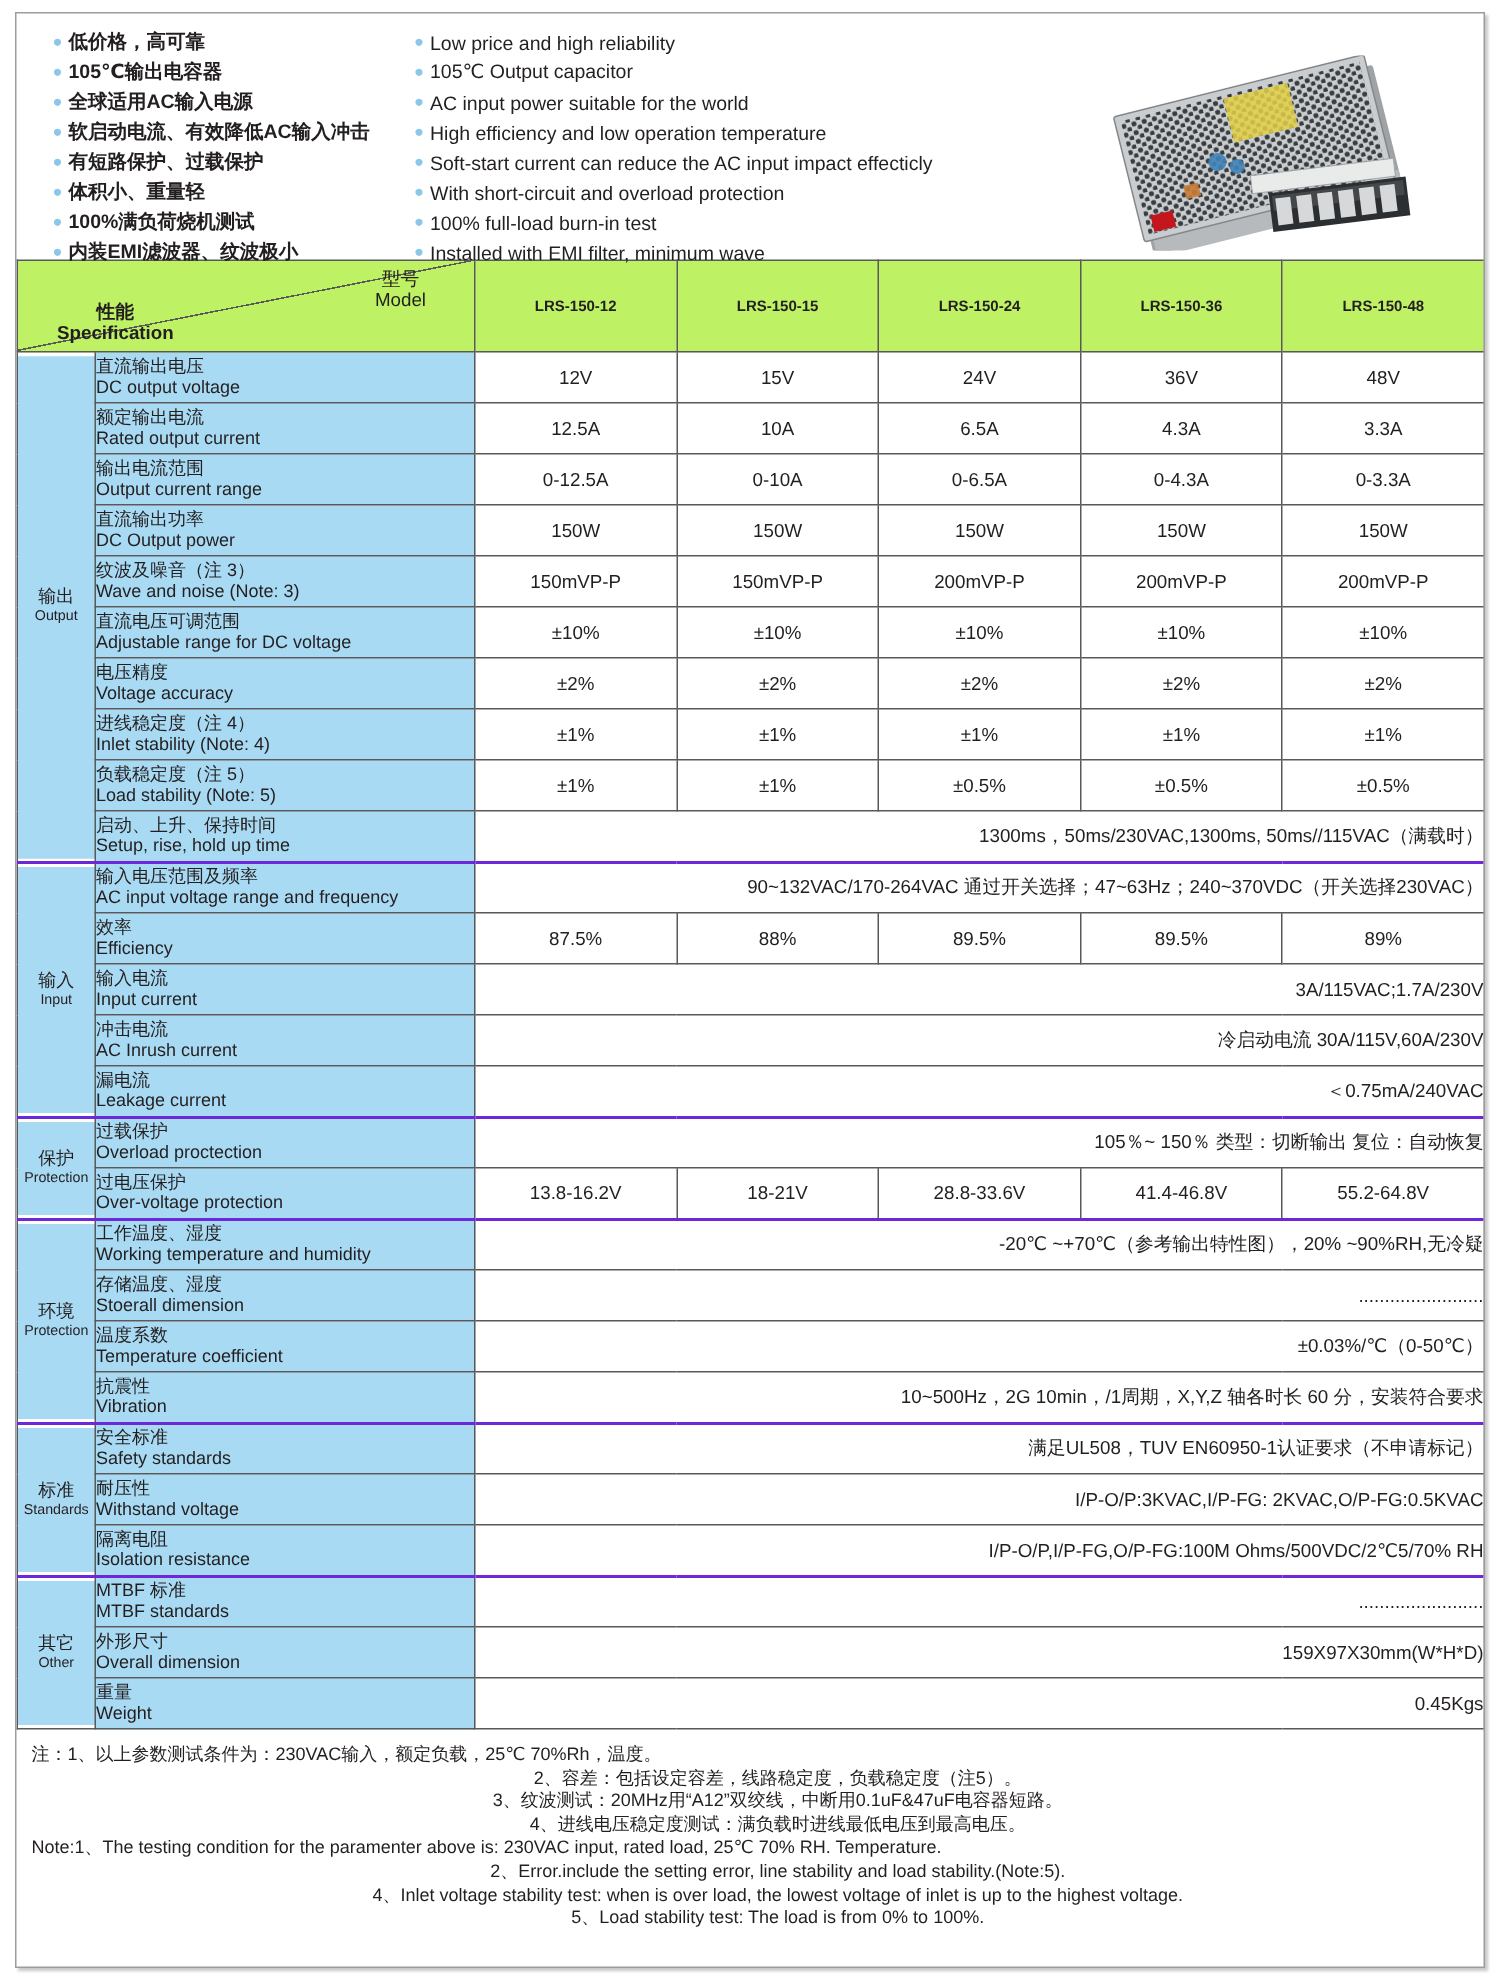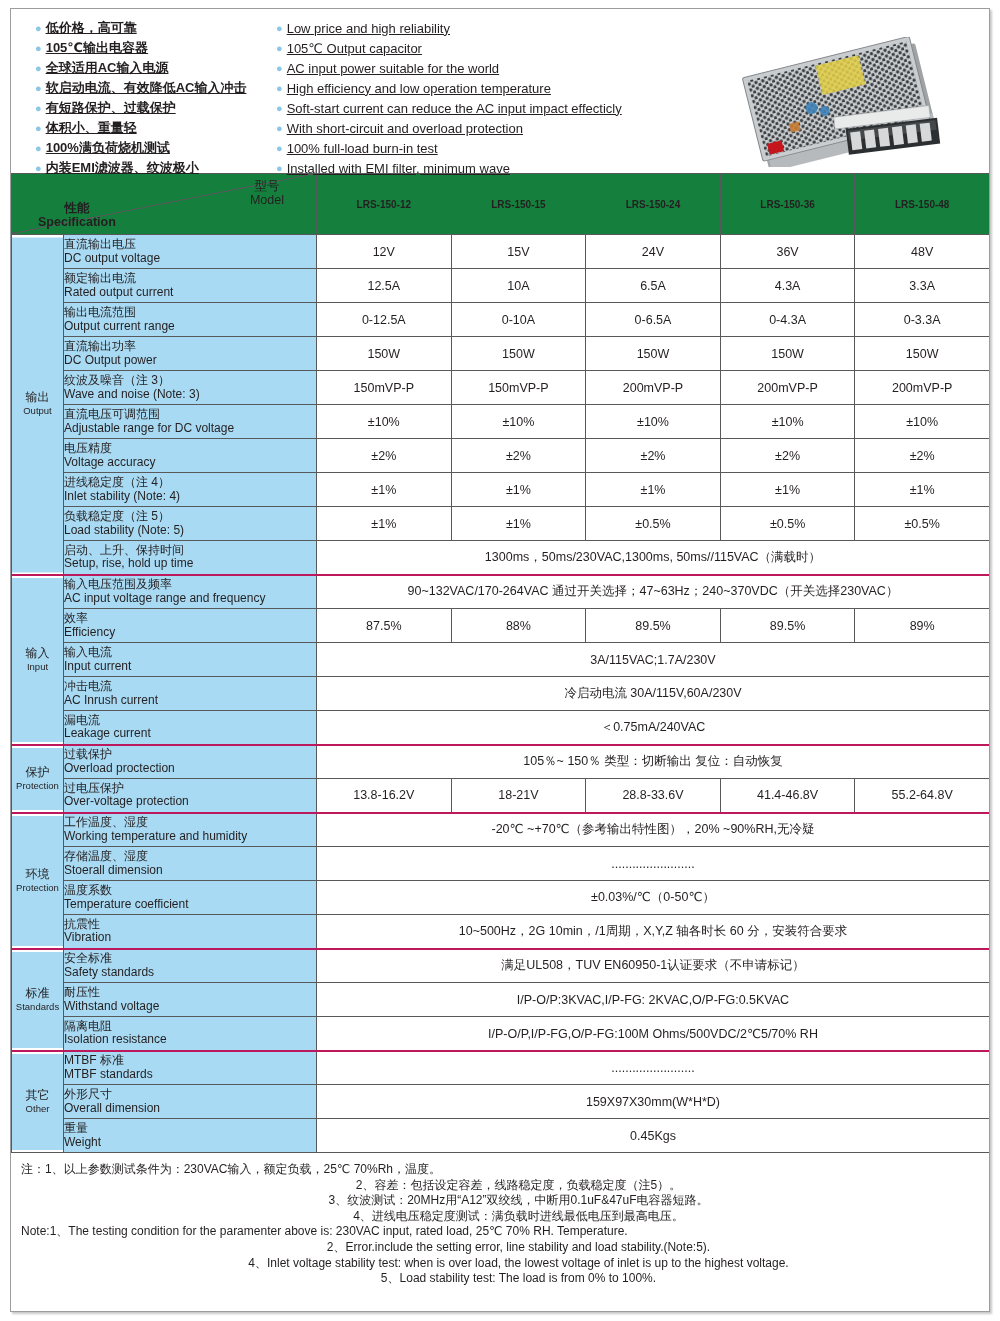--- a/index.html
+++ b/index.html
@@ -22,34 +22,34 @@
     overflow:hidden;
   }
 
   
   .features{position:relative;height:164px;}
   .feat{list-style:none;margin:0;padding:0;position:absolute;top:9px;}
   .feat.cn{left:24px;}
   .feat.en{left:265px;}
   .feat li{height:20px;display:flex;align-items:center;white-space:nowrap;}
   .feat .dot{color:#8cc7ea;font-size:11px;margin-right:4px;line-height:1;}
-  .feat .ftxt{font-size:13px;text-decoration:underline;}
+  .feat .ftxt{font-size:13px;}
   .feat.cn .ftxt{font-weight:bold;}
   .product-photo{position:absolute;left:722px;top:28px;width:215px;height:130px;}
 
   
   table.spec{border-collapse:collapse;table-layout:fixed;width:978px;}
   table.spec col.c-group{width:52px;}
   table.spec col.c-label{width:253px;}
   table.spec col.c-val{width:134.6px;}
   table.spec th,table.spec td{
     border:1px solid var(--line);
     padding:0;margin:0;vertical-align:middle;
   }
-  table.spec thead th{height:60px;background:#15803d;}
+  table.spec thead th{height:60px;background:#bef264;}
   th.model{font-size:10px;font-weight:bold;text-align:center;}
   th.corner{background:var(--blue);padding:0;}
   .corner-wrap{
     position:relative;width:100%;height:60px;
     background-image:linear-gradient(to bottom right,
       rgba(0,0,0,0) calc(50% - 1px),
       #58595b calc(50% - 1px),
       #58595b calc(50% + 0px),
       rgba(0,0,0,0) calc(50% + 0px));
   }
@@ -61,22 +61,22 @@
     text-align:center;font-size:12px;line-height:13px;
     background-image:linear-gradient(#fff 0,#fff 2px,var(--blue) 2px,var(--blue) calc(100% - 2px),#fff calc(100% - 2px),#fff 100%);
   }
   td.group .g-en{font-size:9.5px;}
   td.attr{
     background:var(--blue);
     font-size:12px;line-height:13.5px;
     padding:2px 4px 2px 8px;
   }
   td.val{font-size:12.5px;text-align:center;background:#fff;}
-  td.val.spanv{text-align:center;}
-  tr.sec-start td{border-top:2px solid #be185d;}
+  td.val.spanv{text-align:right;}
+  tr.sec-start td{border-top:2px solid #6d28d9;}
 
   
   .notes{padding:9px 10px 0 10px;font-size:12px;line-height:15.6px;}
   .note-line{white-space:nowrap;}
   .note-line.cn{font-weight:normal;}
   .note-line.indent{padding-left:37px;text-align:center;}
 </style>
 </head>
 <body>
 

